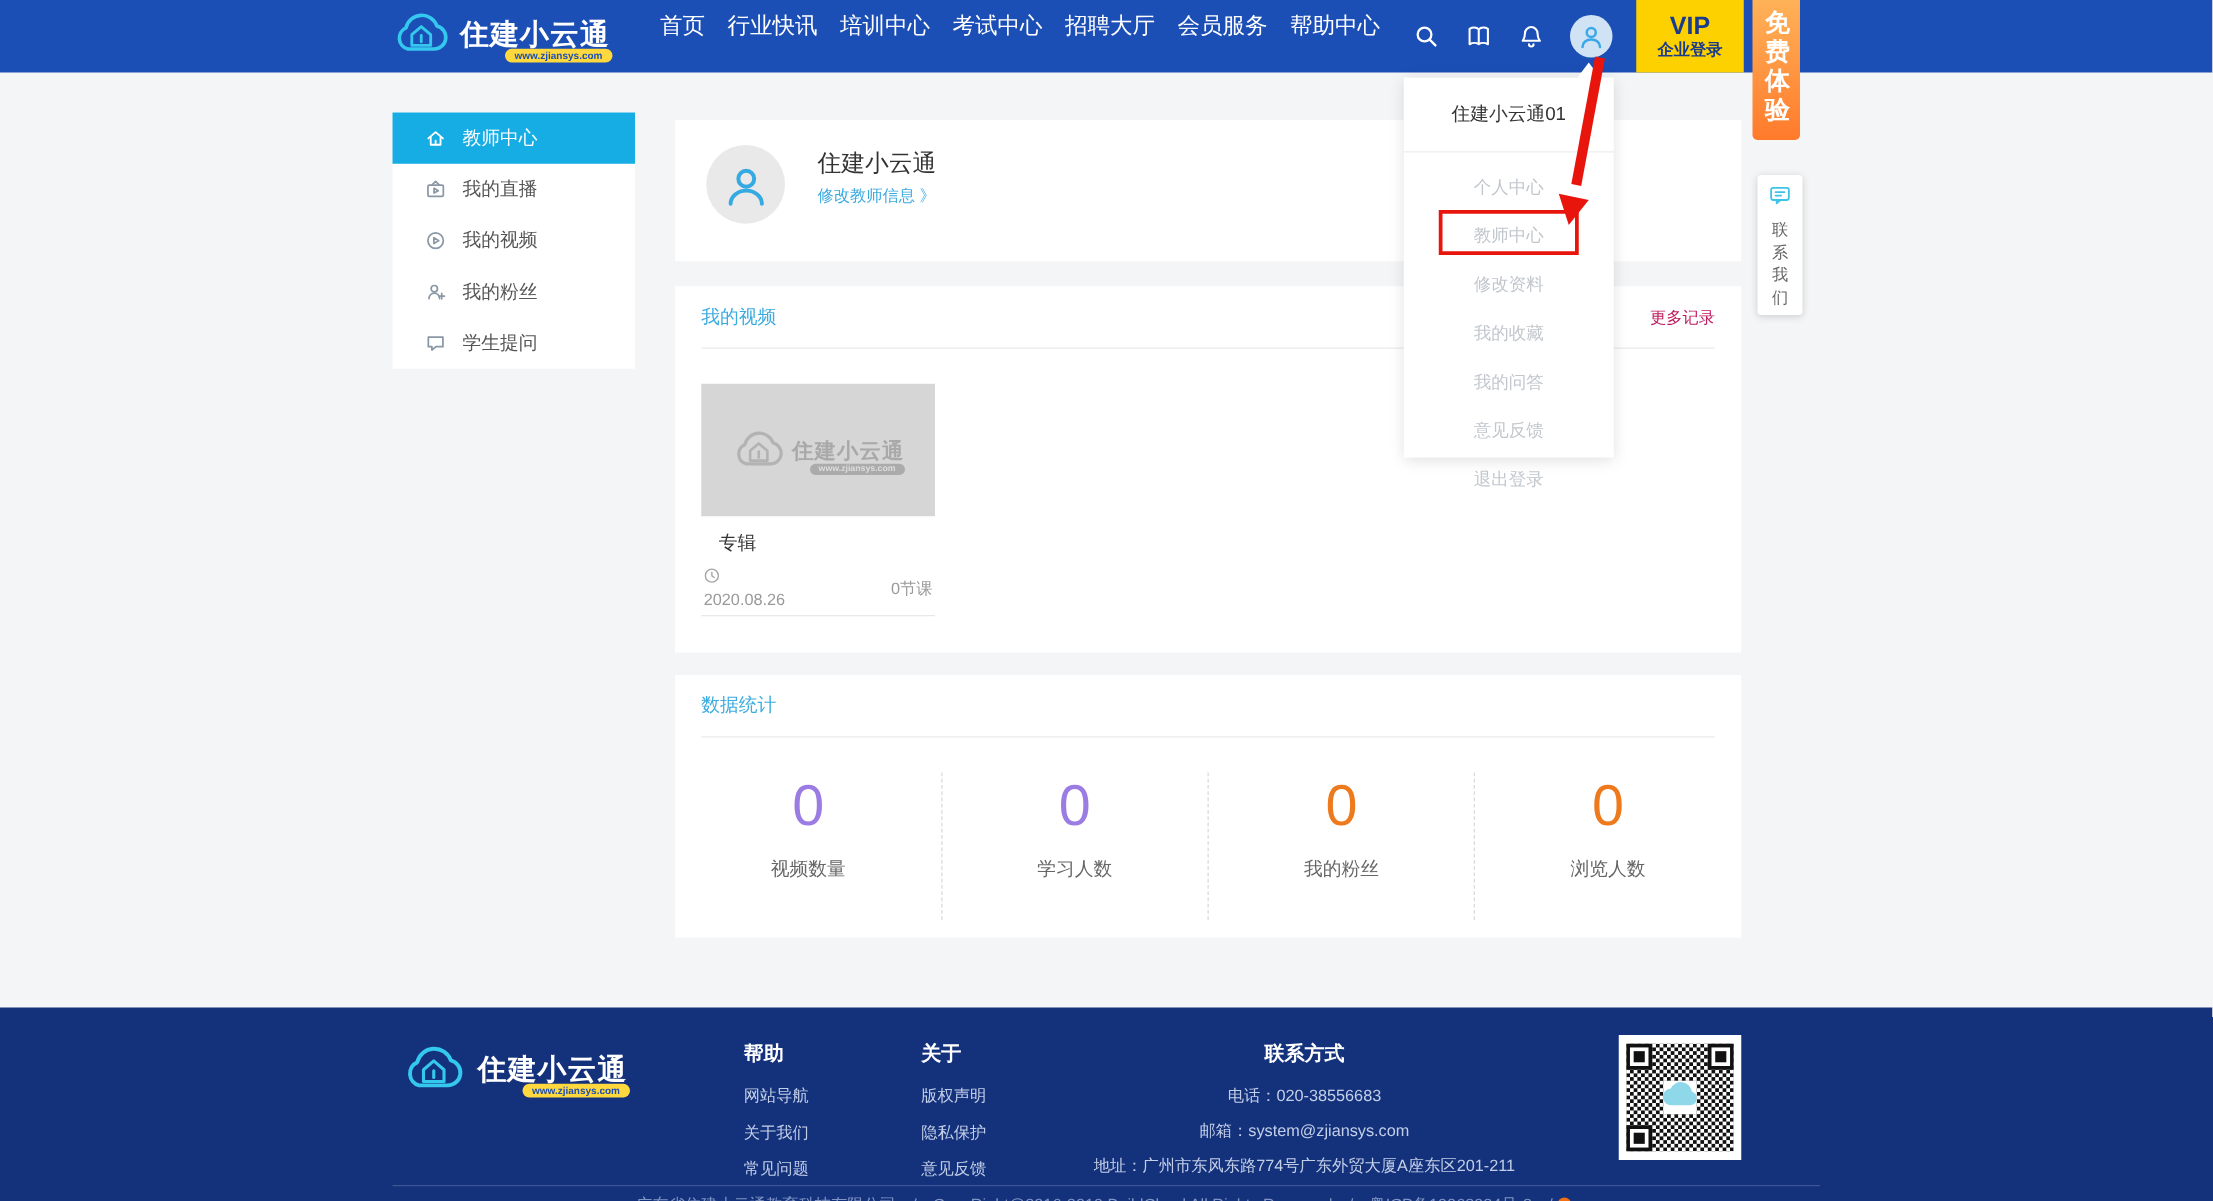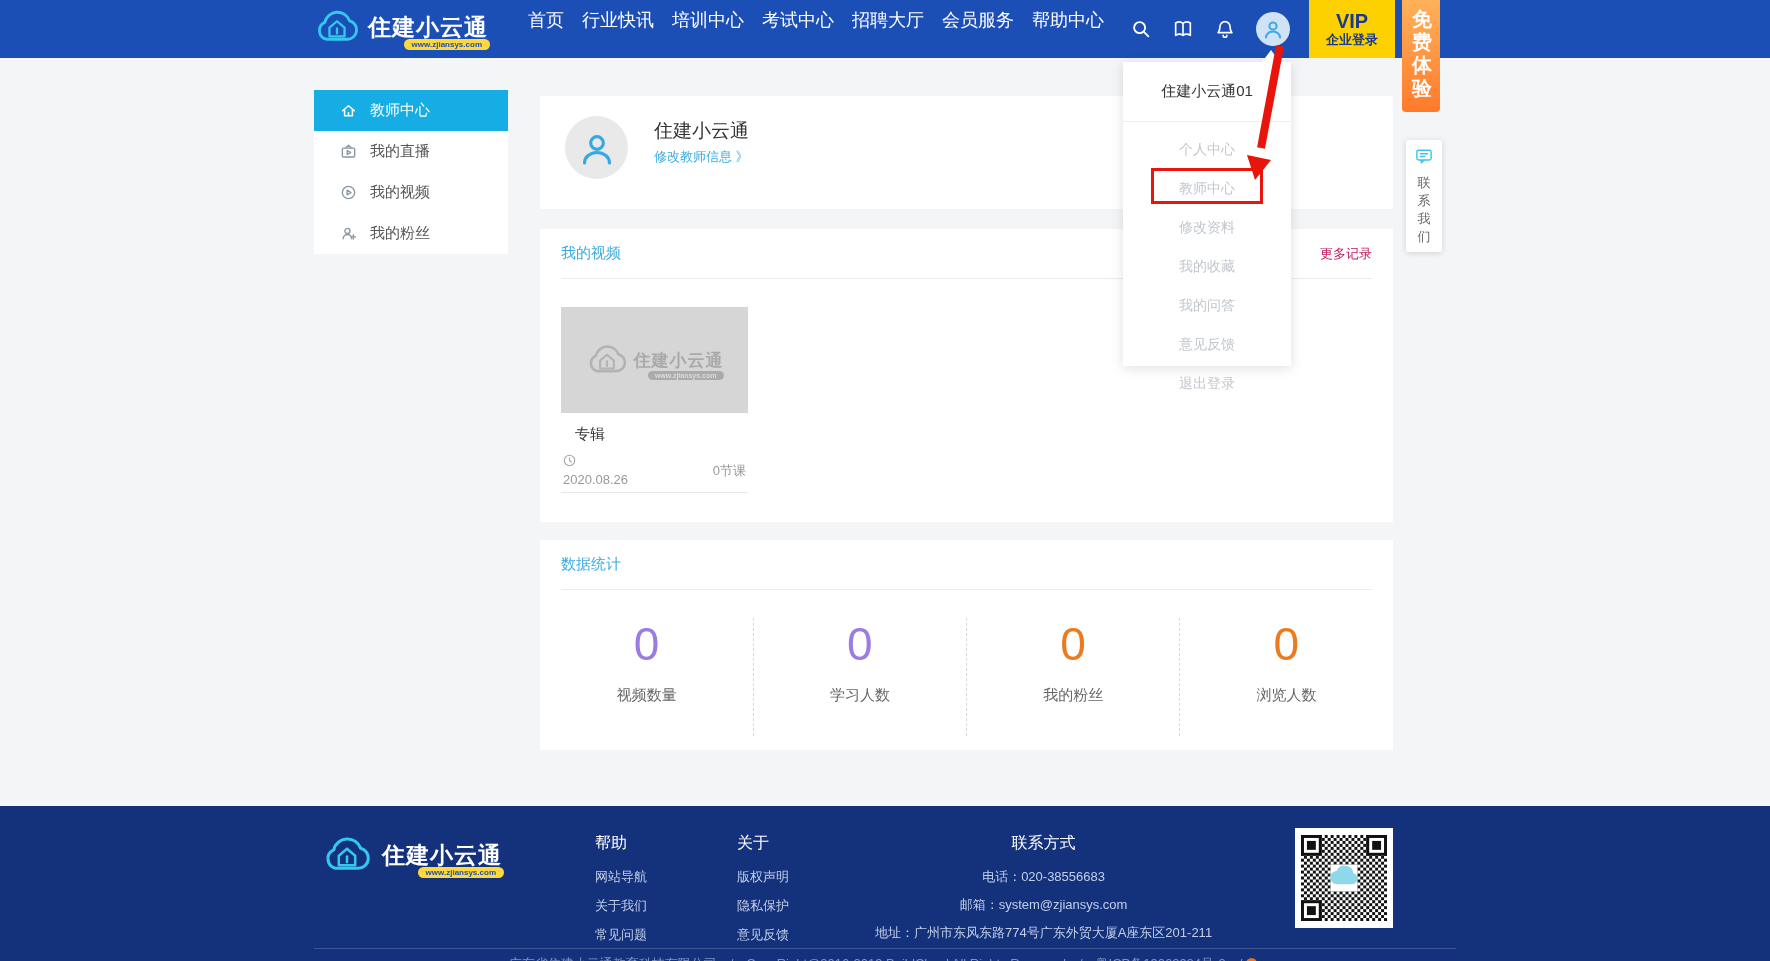--- a/index.html
+++ b/index.html
@@ -79,21 +79,21 @@
 
   
   .red-box { position:absolute; left:1151px; top:168px; width:112px; height:36px; border:3px solid #e8150d; z-index:60; }
   .arrow-overlay { position:absolute; left:1230px; top:40px; width:70px; height:170px; z-index:61; pointer-events:none; }
 
   
   .footer { position:absolute; left:0; top:806px; width:1770px; height:155px; background:#14317c; z-index:6; overflow:hidden; }
   .f-brand { position:absolute; left:322px; top:26px; display:flex; align-items:center; gap:10px; }
   .f-col { position:absolute; top:27px; }
   .f-col-help { left:595px; } .f-col-about { left:737px; } .f-col-contact { left:875px;text-align:center; }
-  .f-title { color:#fff; font-size:16px; font-weight:normal; margin-bottom:14px; }
+  .f-title { color:#fff; font-size:16px; font-weight:bold; margin-bottom:14px; }
   .f-link { color:#c3cfe8; font-size:13px; margin-bottom:11px; cursor:pointer; }
   .f-line { color:#c3cfe8; font-size:13px; margin-bottom:10px; }
   .qr { position:absolute; left:1295px; top:22px; width:98px; height:100px; background:#fff; padding:6px; }
   .f-divider { position:absolute; left:314px; top:142px; width:1142px; border-top:1px solid rgba(255,255,255,.18); }
   .f-copy { position:absolute; left:314px; top:149px; width:1142px; text-align:center; color:#8195c4; font-size:13px; white-space:nowrap; }
   .badge-dot { display:inline-block; width:11px; height:11px; border-radius:50%; background:#f56f12; vertical-align:-1px; margin:0 4px; }
 
   .muted-logo { opacity:.85; }
   svg { display:block; }
 </style>
@@ -196,20 +196,26 @@
       </svg>
       <span>我的视频</span>
     </div>
     <div class="side-item">
       <svg viewBox="0 0 16 16" fill="none" stroke="currentColor" stroke-width="1.3" stroke-linecap="round">
         <circle cx="7" cy="5.6" r="2.4"></circle>
           <path d="M3 13 a4 4 0 0 1 8 0"></path>
           <path d="M12.6 9.2 v4 M10.6 11.2 h4"></path>
       </svg>
       <span>我的粉丝</span>
+    </div>
+    <div class="side-item">
+      <svg viewBox="0 0 16 16" fill="none" stroke="currentColor" stroke-width="1.3" stroke-linejoin="round">
+        <path d="M2.5 3.5 h11 v7.2 H8.2 L5.2 13.2 V10.7 H2.5 Z"></path>
+      </svg>
+      <span>学生提问</span>
     </div>
   </div>
 
   <div class="main">
 
     <div class="card card-profile">
       <div class="pavatar">
         <svg width="40" height="40" viewBox="0 0 24 24" fill="none" stroke="#35a9e1" stroke-width="1.9" stroke-linecap="round">
           <circle cx="12" cy="9" r="3.8"></circle>
             <path d="M4.5 21 a7.5 6.3 0 0 1 15 0"></path>

